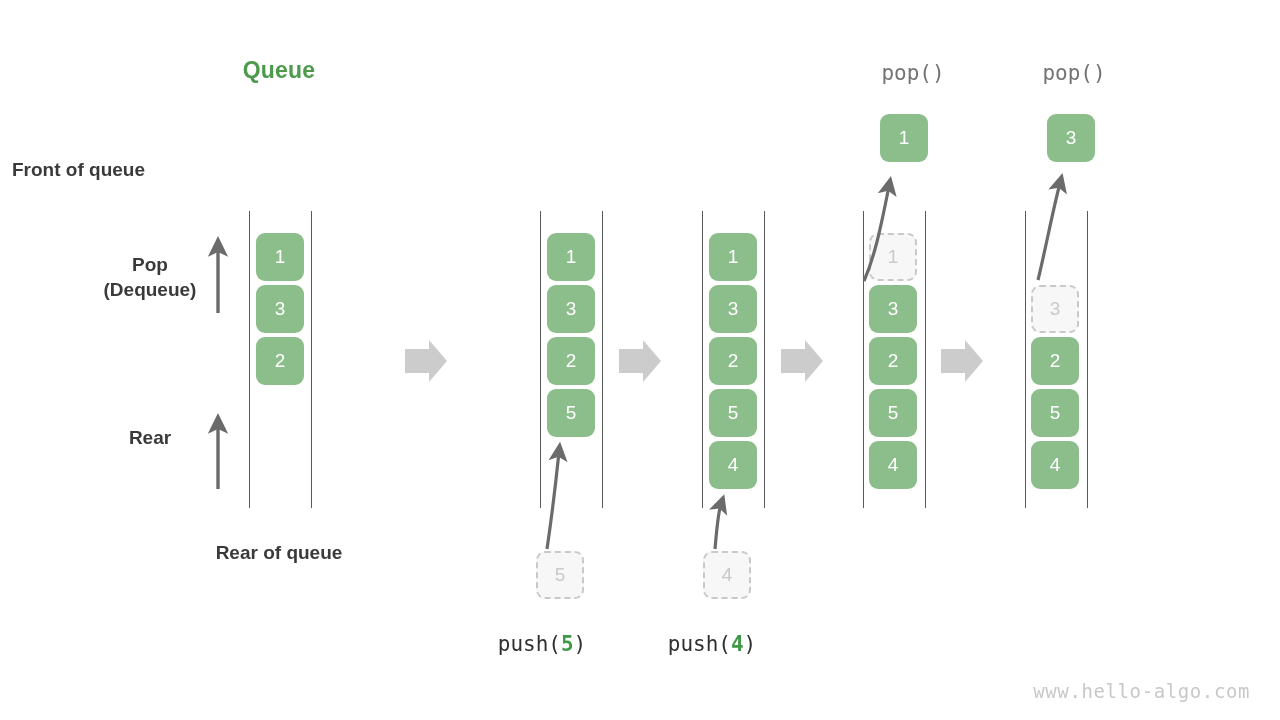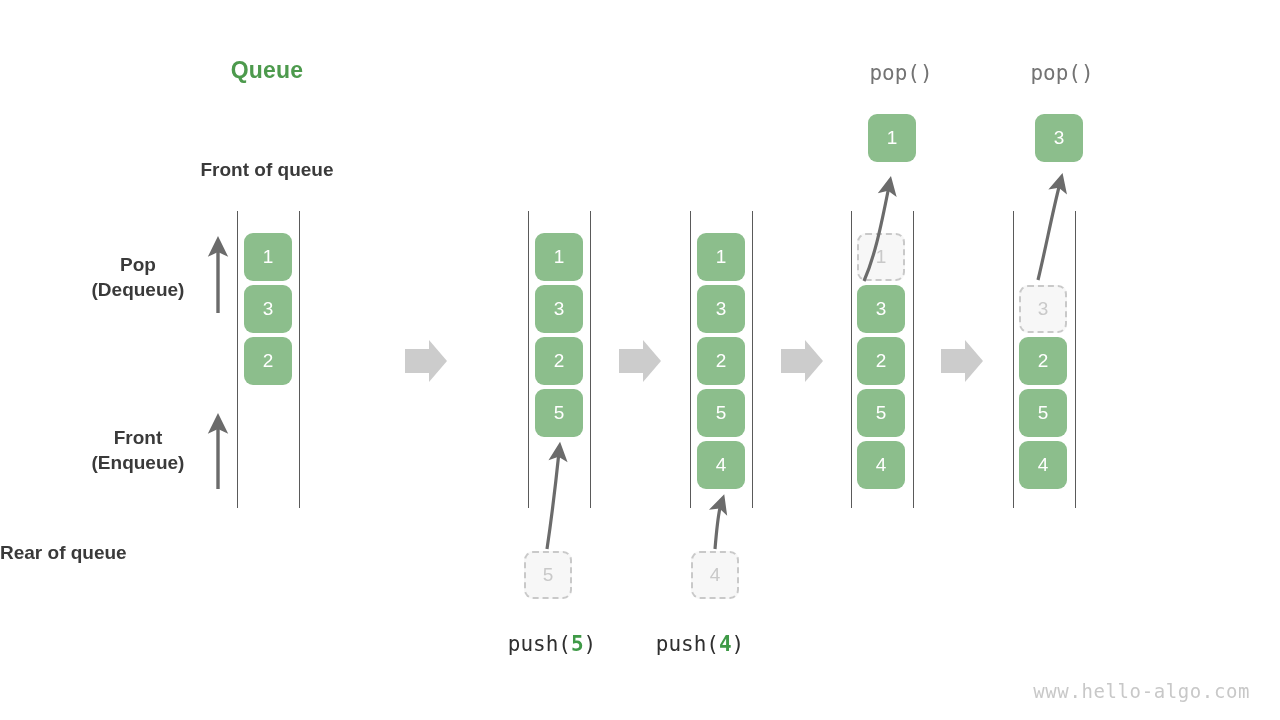--- a/index.html
+++ b/index.html
@@ -12,41 +12,41 @@
     height: 720px;
     position: relative;
     overflow: hidden;
     font-family: "Liberation Sans", sans-serif;
     color: #3a3a3a;
   }
   .stage {
     position: absolute;
     inset: 0;
   }
-  .abs { position: absolute; }
+  .abs { position: absolute; margin-left: 12px; }
 
   
   .title-queue {
     left: 0; top: 57px; width: 534px;
     text-align: center;
     font-size: 23px;
     font-weight: bold;
     color: #4d9a4d;
     letter-spacing: 0.2px;
   }
   .lbl-front {
     left: 0; top: 159px; width: 534px;
-    text-align: center;
+    text-align: left;
     font-size: 19px;
     font-weight: bold;
     color: #3a3a3a;
   }
   .lbl-rear {
     left: 0; top: 542px; width: 534px;
-    text-align: left;
+    text-align: center;
     font-size: 19px;
     font-weight: bold;
     color: #3a3a3a;
   }
   .side-group {
     width: 200px;
     text-align: center;
     line-height: 1.32;
   }
   .side-group .big {
@@ -133,42 +133,41 @@
   <div class="abs title-queue">Queue</div>
   <div class="abs lbl-front">Front of queue</div>
   <div class="abs lbl-rear">Rear of queue</div>
 
   <div class="abs side-group grp-pop">
     <span class="big">Pop</span>
     <span class="sub">(Dequeue)</span>
   </div>
 
   <div class="abs side-group grp-push">
-    <span class="big">Front</span>
-    <span class="sub">(Enqueue)</span>
+    <span class="big">Rear</span>
   </div>
 
   <div class="abs rail" style="left:237px; top:211px; height:297px;"></div>
   <div class="abs rail" style="left:299px; top:211px; height:297px;"></div>
 
   <div class="abs cell filled" style="left:244px; top:233px;">1</div>
   <div class="abs cell filled" style="left:244px; top:285px;">3</div>
   <div class="abs cell filled" style="left:244px; top:337px;">2</div>
 
   <div class="abs rail" style="left:528px; top:211px; height:297px;"></div>
   <div class="abs rail" style="left:590px; top:211px; height:297px;"></div>
 
   <div class="abs cell filled" style="left:535px; top:233px;">1</div>
   <div class="abs cell filled" style="left:535px; top:285px;">3</div>
   <div class="abs cell filled" style="left:535px; top:337px;">2</div>
   <div class="abs cell filled" style="left:535px; top:389px;">5</div>
 
   <div class="abs cell ghost" style="left:524px; top:551px;">5</div>
 
-  <div class="abs op-caption" style="left:492px; top:632px; width:120px;"><span>push(</span><span class="num">5</span><span>)</span></div>
+  <div class="abs op-caption" style="left:470px; top:632px; width:120px;"><span>push(</span><span class="num">5</span><span>)</span></div>
 
   <div class="abs rail" style="left:690px; top:211px; height:297px;"></div>
   <div class="abs rail" style="left:752px; top:211px; height:297px;"></div>
 
   <div class="abs cell filled" style="left:697px; top:233px;">1</div>
   <div class="abs cell filled" style="left:697px; top:285px;">3</div>
   <div class="abs cell filled" style="left:697px; top:337px;">2</div>
   <div class="abs cell filled" style="left:697px; top:389px;">5</div>
   <div class="abs cell filled" style="left:697px; top:441px;">4</div>
 

